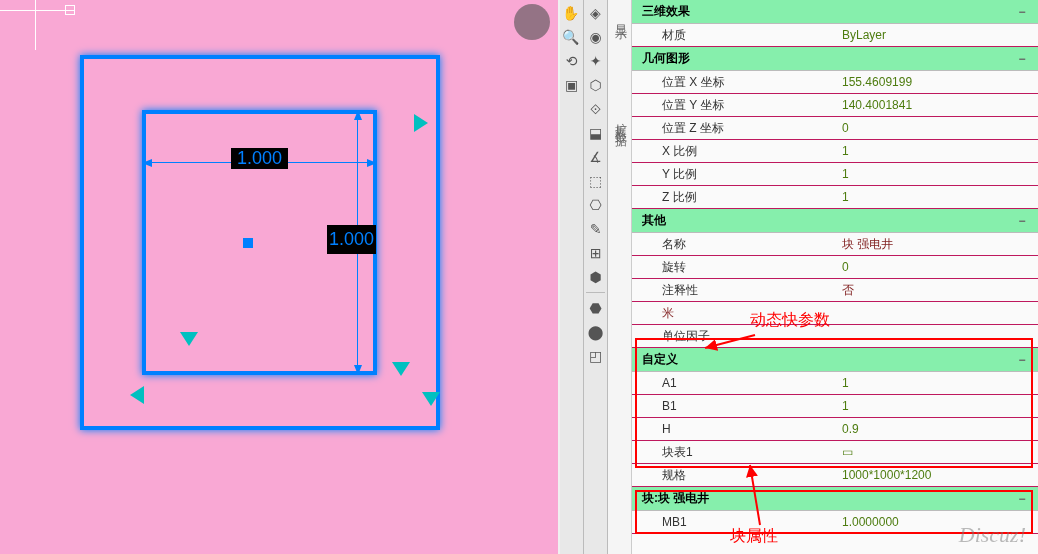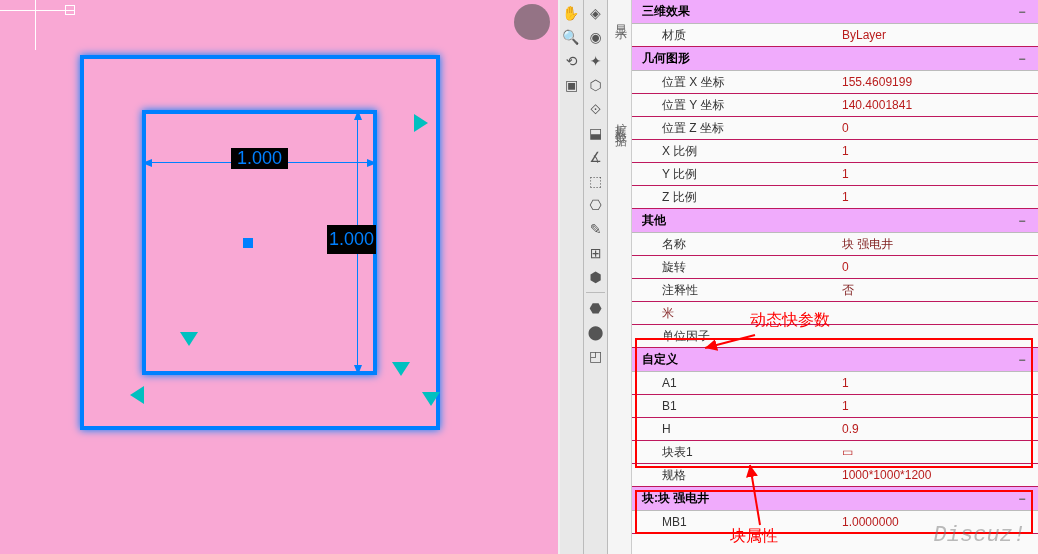--- a/index.html
+++ b/index.html
@@ -37,33 +37,33 @@
     .nav-cube { position: absolute; right: 8px; top: 4px; width: 36px; height: 36px; border-radius: 50%; background: rgba(80,80,80,0.6); }
     
     .toolbar1 { position: absolute; left: 560px; top: 0; width: 24px; height: 554px; background: #e8e8e8; border-right: 1px solid #bbb; }
     .toolbar2 { position: absolute; left: 584px; top: 0; width: 24px; height: 554px; background: #e8e8e8; border-right: 1px solid #bbb; }
     .tool-btn { width: 22px; height: 22px; margin: 2px auto; display: flex; align-items: center; justify-content: center; color: #555; font-size: 14px; cursor: pointer; }
     
     .vtab { position: absolute; left: 608px; top: 0; width: 24px; height: 554px; background: #f5f5f5; border-right: 1px solid #ccc; }
     .vtab-label { writing-mode: vertical-rl; text-orientation: upright; font-size: 12px; color: #666; padding: 15px 4px; letter-spacing: 4px; }
     
     .props { position: absolute; left: 632px; top: 0; right: 0; height: 554px; background: #fafafa; overflow: hidden; }
-    .prop-section { background: #f0abfc; padding: 3px 10px; font-weight: bold; border-bottom: 1px solid #bbb; display: flex; justify-content: space-between; align-items: center; }
+    .prop-section { background: #86efac; padding: 3px 10px; font-weight: bold; border-bottom: 1px solid #bbb; display: flex; justify-content: space-between; align-items: center; }
     .prop-collapse { color: #666; cursor: pointer; width: 12px; text-align: center; }
     .prop-row { display: flex; padding: 2px 0 2px 30px; border-bottom: 1px solid #be185d; line-height: 18px; }
     .prop-label { flex: 0 0 180px; color: #333; }
-    .prop-value { flex: 1; color: #b91c1c; }
+    .prop-value { flex: 1; color: #4d7c0f; }
     .prop-value.muted { color: #7f1d1d; }
     
     .red-box { position: absolute; border: 2px solid #ff0000; pointer-events: none; }
     .red-text { position: absolute; color: #ff0000; font-size: 16px; font-family: Liberation Serif, serif; pointer-events: none; }
     
     .arrow-svg { position: absolute; pointer-events: none; }
     
-    .watermark { position: absolute; right: 12px; bottom: 6px; font-size: 22px; font-style: italic; color: rgba(120,120,120,0.5); font-family: Liberation Mono, monospace; }
+    .watermark { position: absolute; right: 12px; bottom: 6px; font-size: 22px; font-style: italic; color: rgba(120,120,120,0.5); font-family: Liberation Serif, serif; }
   </style>
 </head>
 <body>
 
 <div class="canvas-area">
   <div class="crosshair">
     <div class="crosshair-h"></div>
     <div class="crosshair-v"></div>
     <div class="crosshair-box"></div>
   </div>

